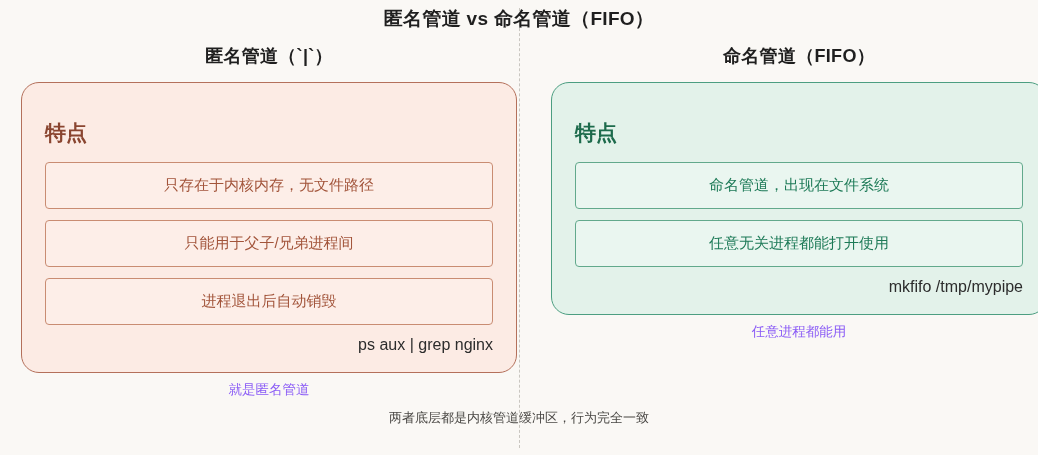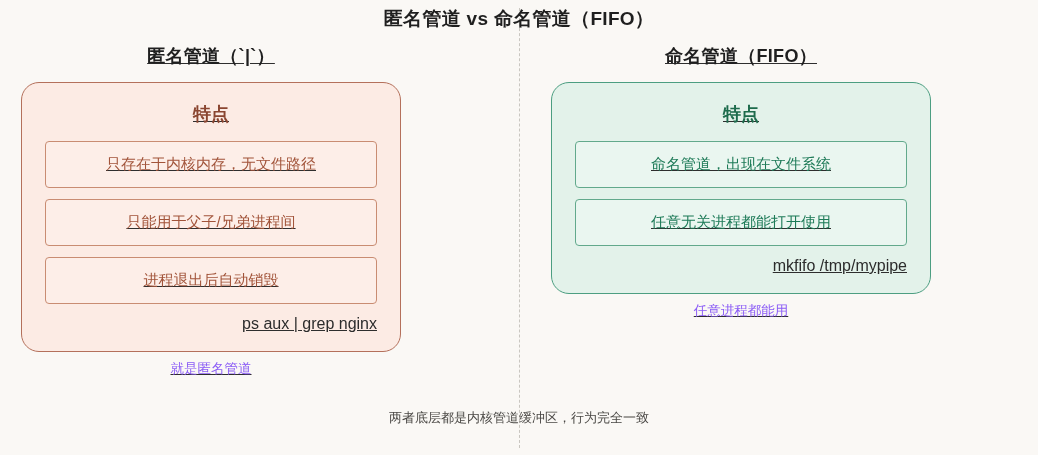--- a/index.html
+++ b/index.html
@@ -41,22 +41,21 @@
     font-size: 19px;
     font-weight: bold;
     color: #1f1f1f;
     letter-spacing: .3px;
   }
 
   
   .column {
     position: absolute;
     top: 44px;
-    width: 380px;
-    text-decoration: underline;
+    width: 496px;
   }
   .column.left  { left: 21px; }
   .column.right { left: 551px; }
 
   .col-title {
     text-align: center;
     font-size: 18px;
     font-weight: bold;
     color: #1f1f1f;
     margin: 0 0 14px 0;
@@ -72,24 +71,24 @@
   .card.pipe {
     background: #fcebe4;
     border: 1.6px solid #b4705b;
   }
   .card.fifo {
     background: #e3f2ea;
     border: 1.6px solid #4c9e81;
   }
 
   .card-heading {
-    text-align: center;
-    font-size: 18px;
+    text-align: left;
+    font-size: 21px;
     font-weight: bold;
-    margin: 3px 0 15px 0;
+    margin: 20px 0 15px 0;
   }
   .card.pipe .card-heading { color: #8a4530; }
   .card.fifo .card-heading { color: #1d6b4c; }
 
   
   .pill {
     border-radius: 4px;
     text-align: center;
     font-size: 15px;
     padding: 13px 8px;

